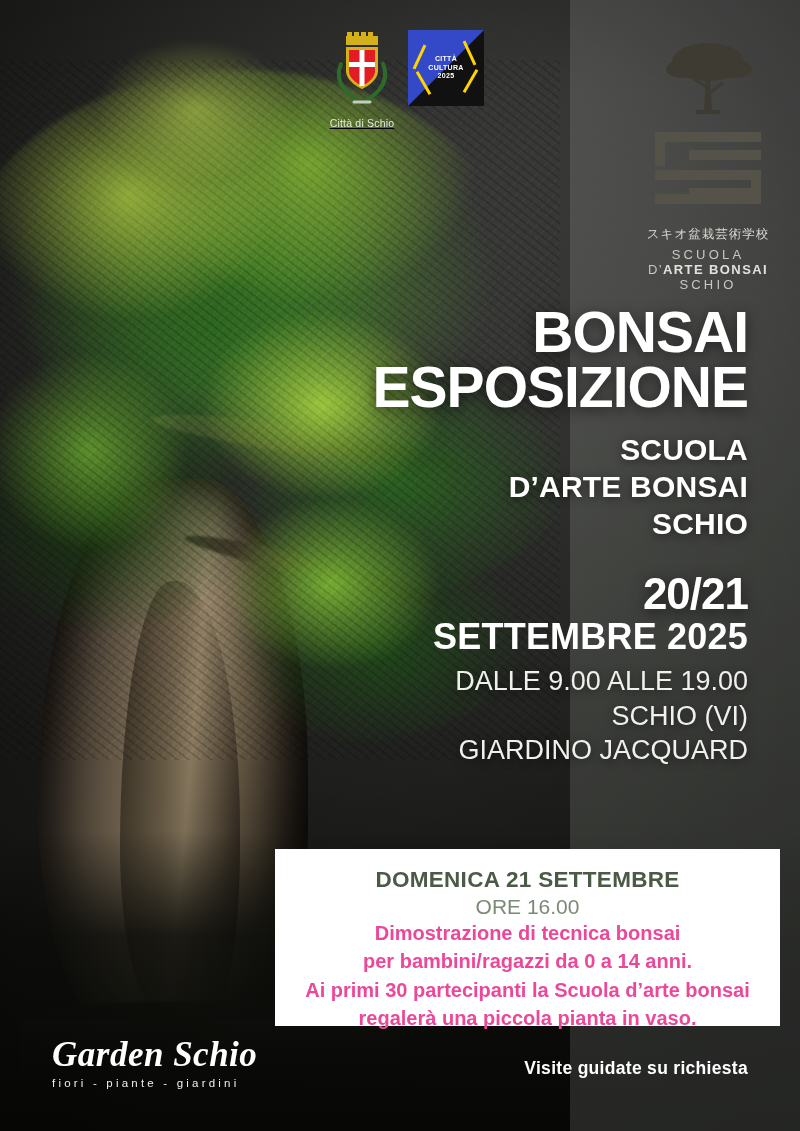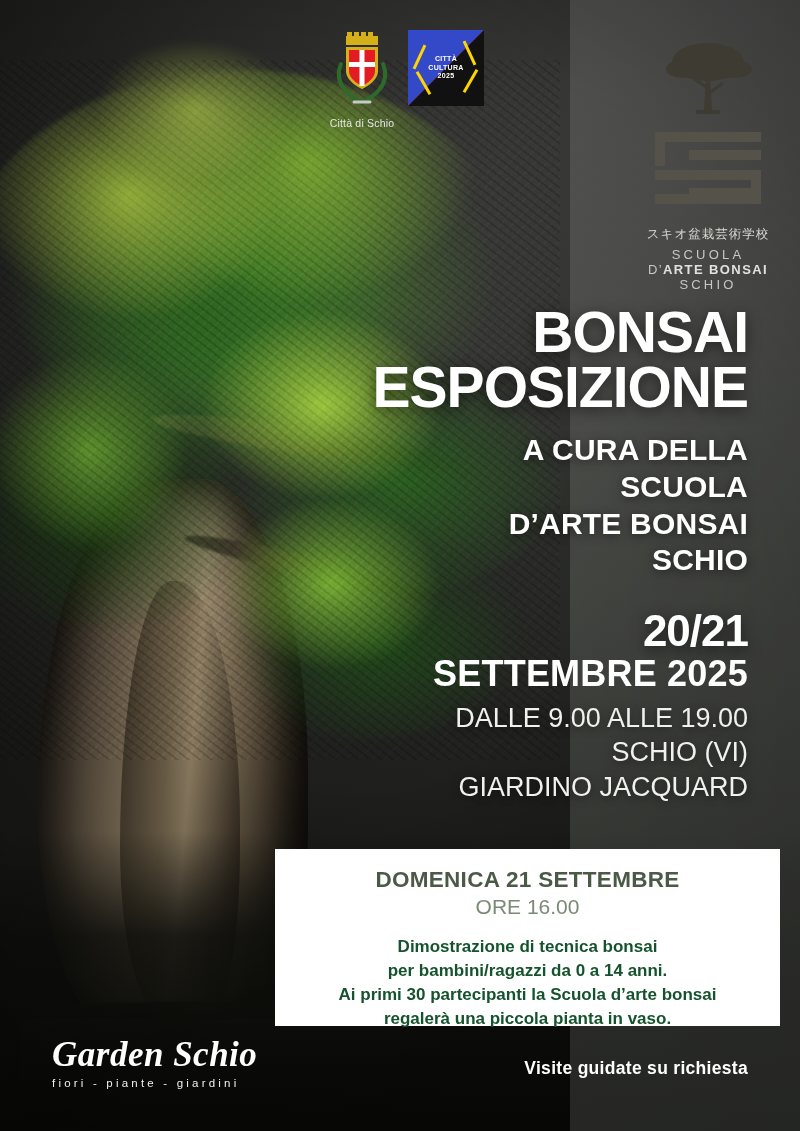--- a/index.html
+++ b/index.html
@@ -141,20 +141,21 @@
   .panel-right {
     position: absolute; top: 0; right: 0; width: 230px; height: 1131px;
     background: rgba(226,232,226,0.14);
   }
 
   
   .logos {
     position: absolute; top: 30px; left: 0; right: 0;
     display: flex; justify-content: center; align-items: flex-start; 
     z-index: 6;
+    text-decoration: underline;
   }
   .crest { width: 92px; text-align: center; }
   .crest svg { display: block; margin: 0 auto; }
   .crest-label {
     margin-top: 7px;
     font-size: 10.5px; color: #e8e8e4; letter-spacing: .2px;
   }
   .cultura {
     width: 76px; height: 76px; position: relative; overflow: hidden;
     background: #12100f;
@@ -221,22 +222,22 @@
     padding: 18px 28px 16px;
     text-align: center;
   }
   .wb-title {
     font-size: 22.5px; font-weight: 700; color: #4b5a46; letter-spacing: .3px;
   }
   .wb-time {
     font-size: 21px; font-weight: 400; color: #7b8a76; margin-top: 2px;
   }
   .wb-body {
-    margin-top: 16px;
-    font-size: 17px; font-weight: 700; color: #14532d; line-height: 1.42;
+    margin-top: 0;
+    font-size: 20px; font-weight: 700; color: #ec4899; line-height: 1.42;
   }
 
   
   .garden {
     position: absolute; left: 52px; bottom: 42px; z-index: 9; color: #fff;
   }
   .garden-name {
     font-family: "Liberation Serif", serif;
     font-size: 35px; font-weight: 700; font-style: italic; letter-spacing: .5px;
   }
@@ -339,21 +340,20 @@
       <span>D’</span><b>ARTE BONSAI</b>
     </div>
     <div class="l3">SCHIO</div>
   </div>
 
   <div class="headline">
     <div class="h-title">BONSAI</div>
     <div class="h-title">ESPOSIZIONE</div>
 
     <div class="h-sub">
-      <div>A CURA DELLA</div>
       <div>SCUOLA</div>
       <div>D’ARTE BONSAI</div>
       <div>SCHIO</div>
     </div>
 
     <div class="h-date">20/21</div>
     <div class="h-month">SETTEMBRE 2025</div>
 
     <div class="h-info">
       <div>DALLE 9.00 ALLE 19.00</div>

